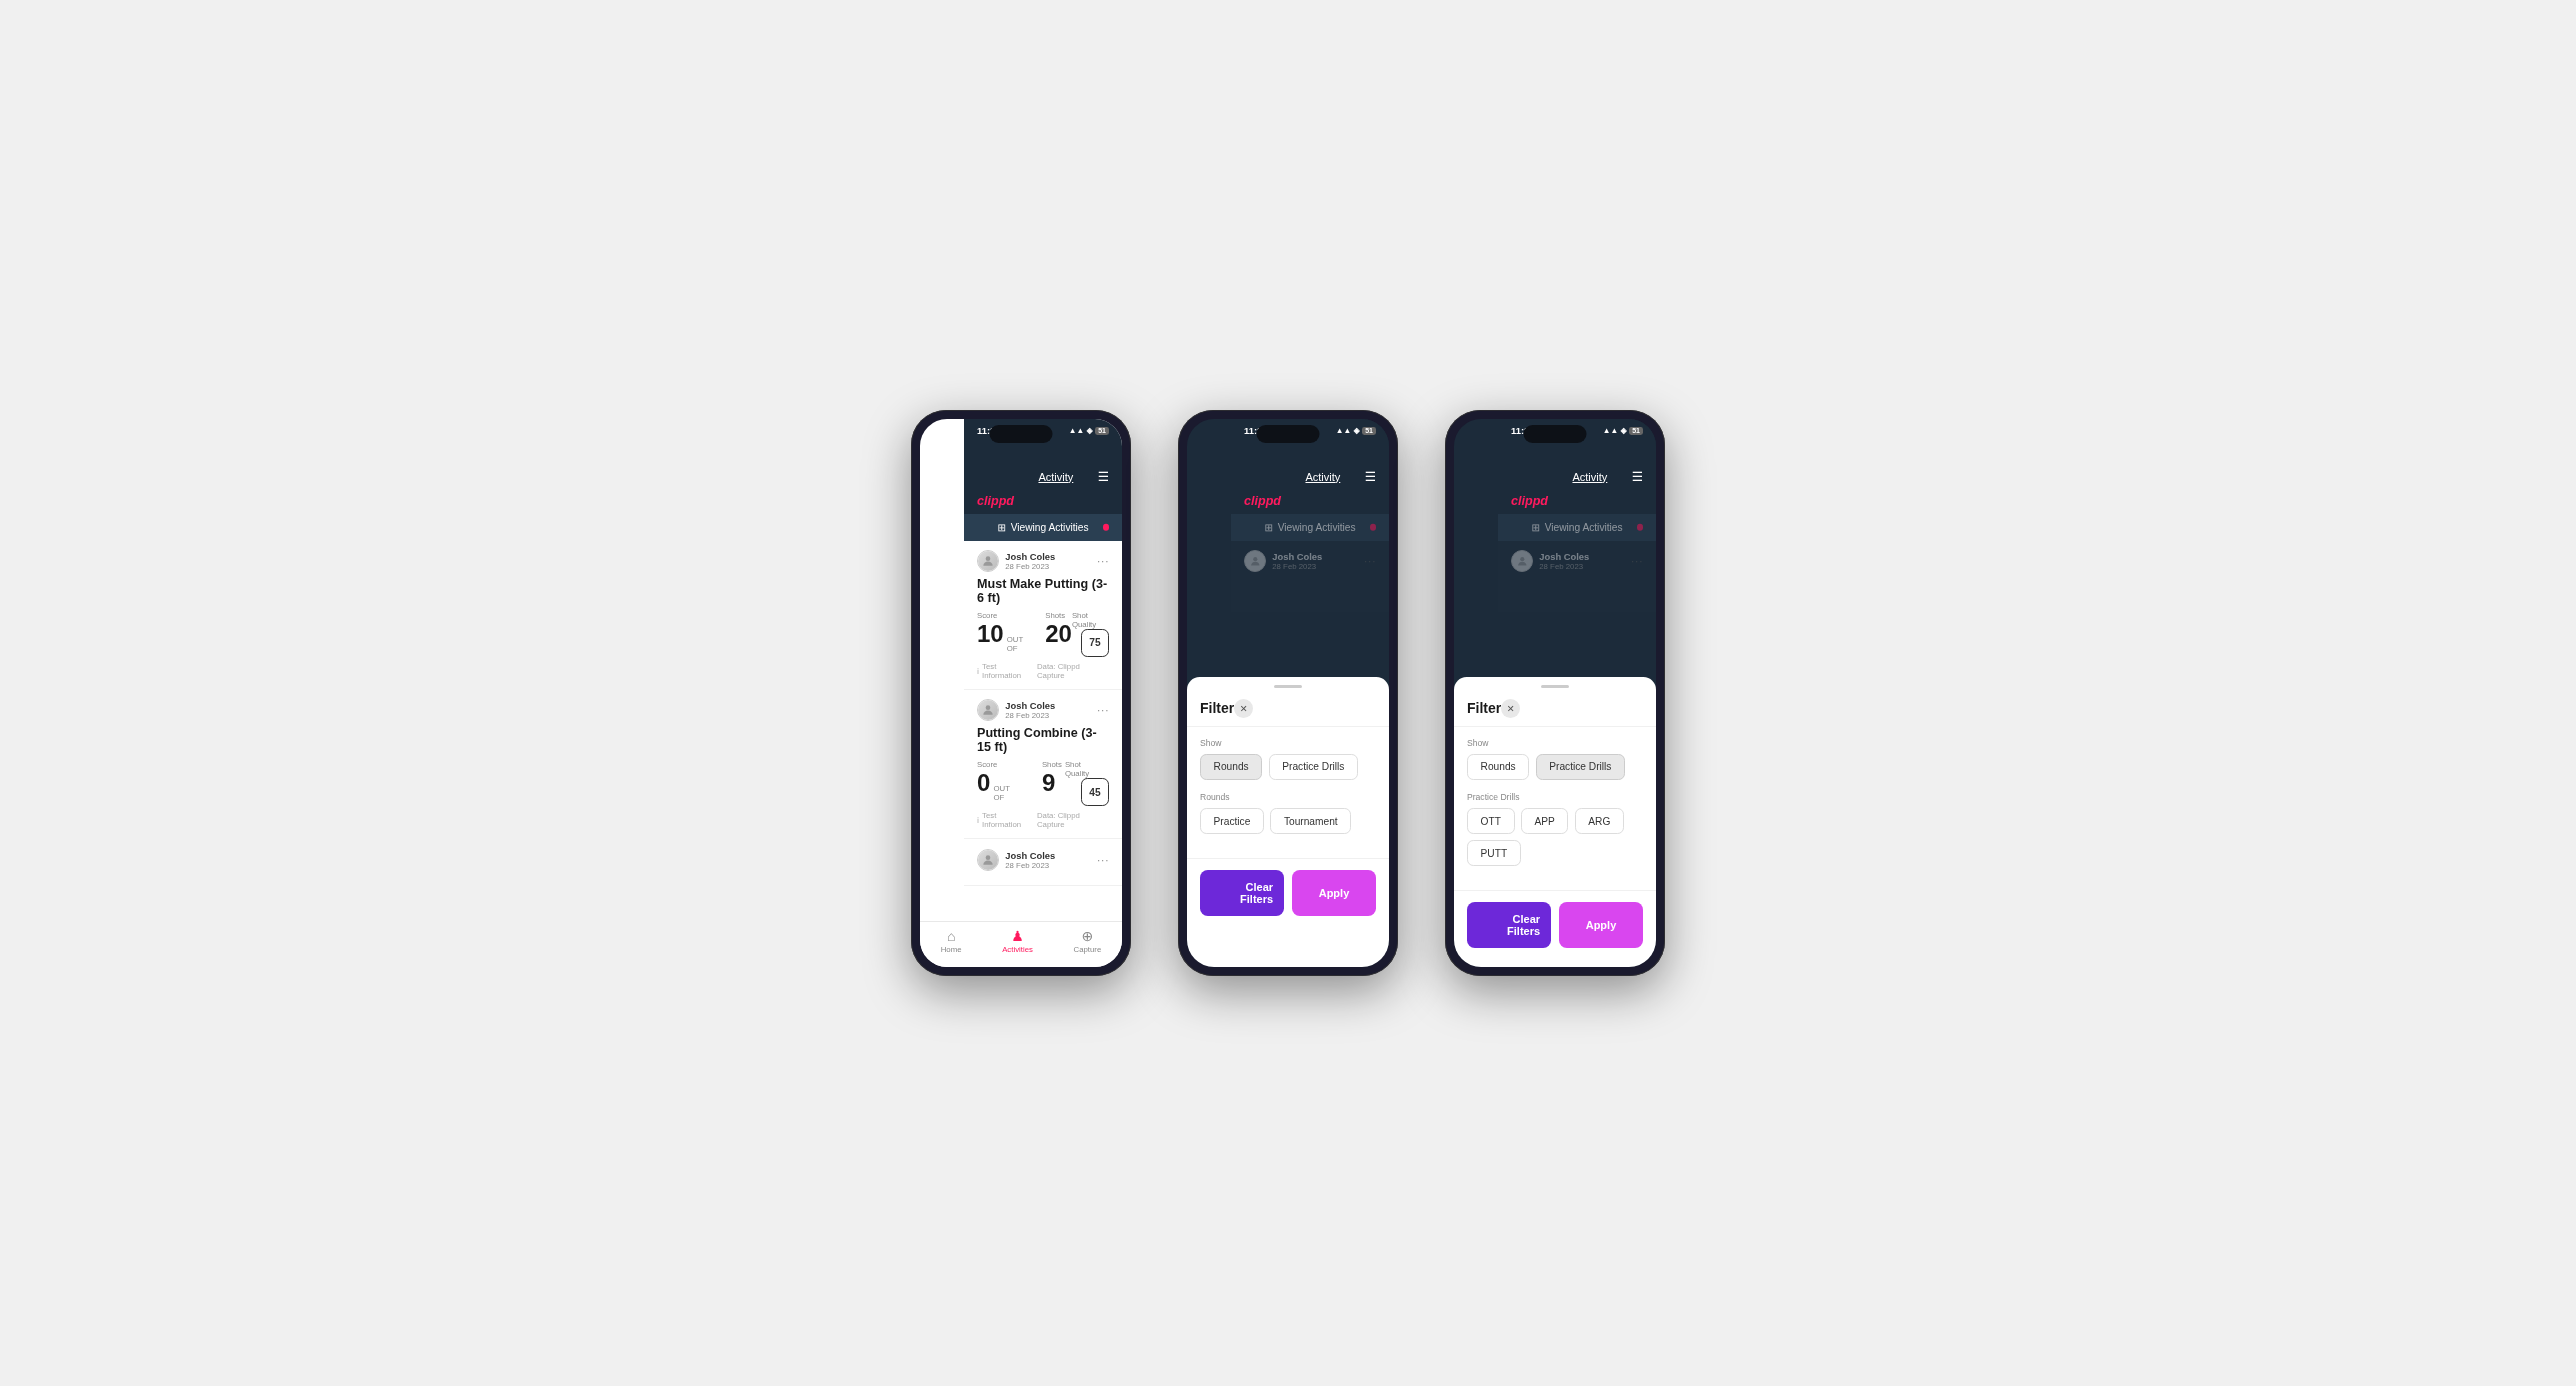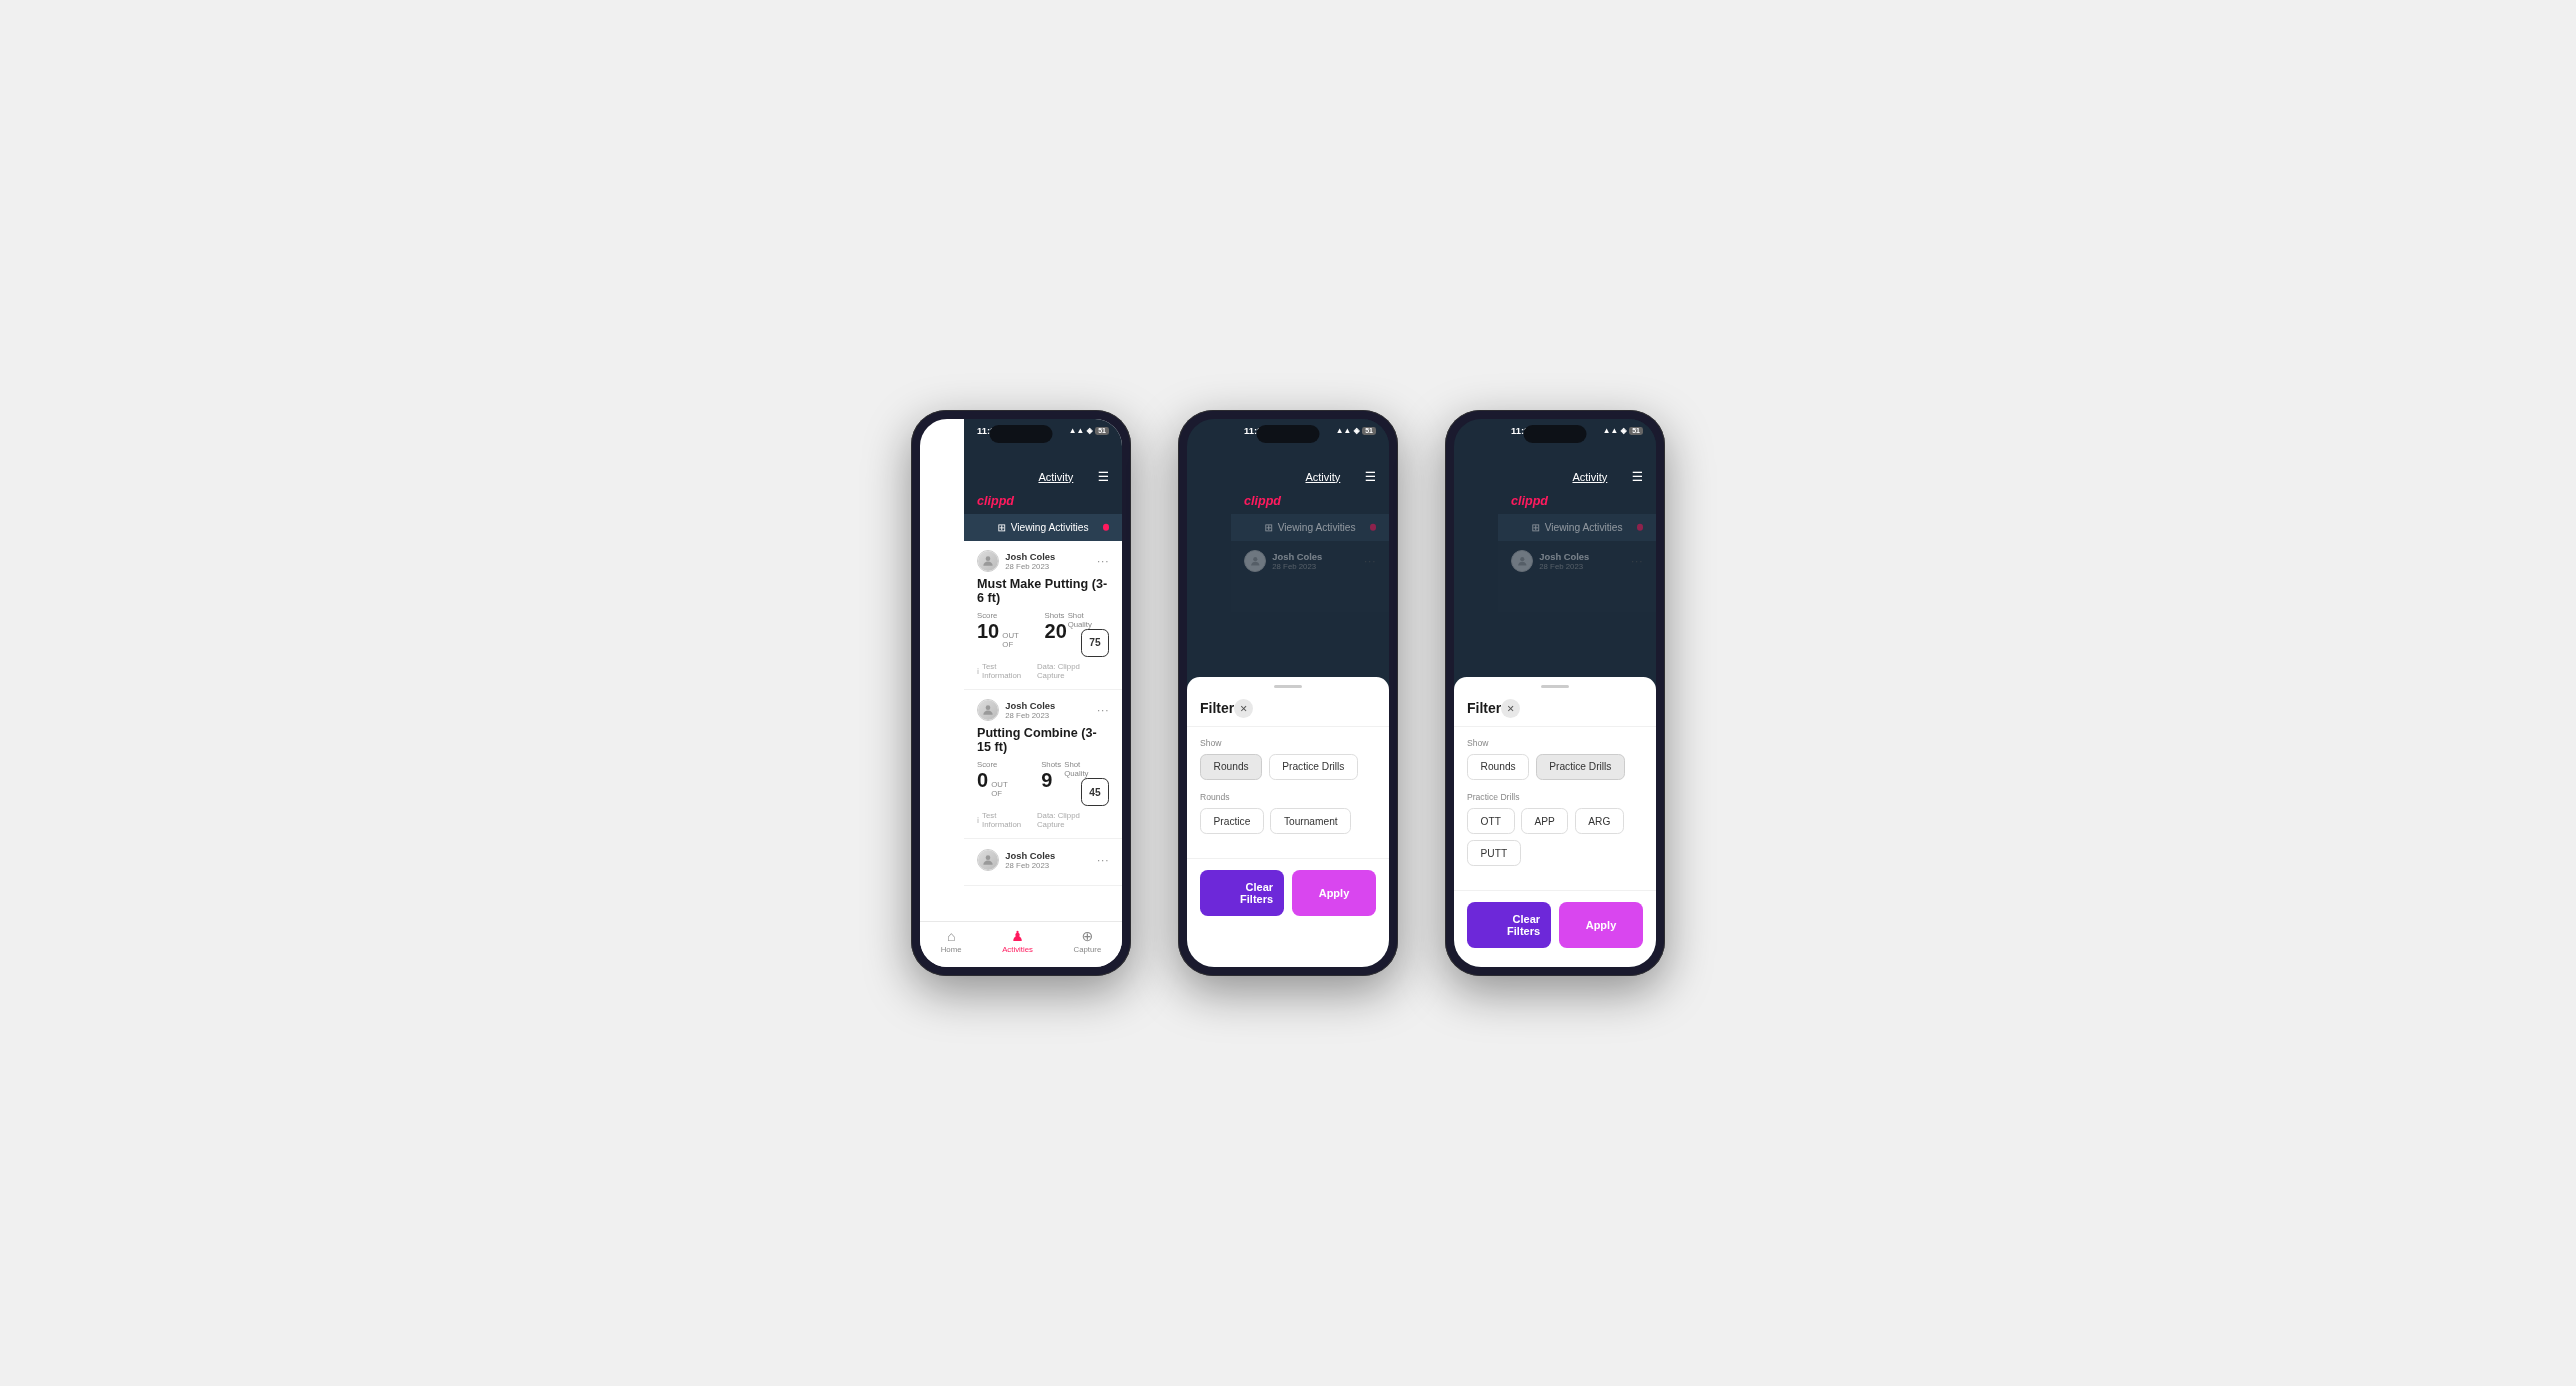--- a/index.html
+++ b/index.html
@@ -146,21 +146,21 @@
     .user-date { font-size: 7.8px; color: #888; }
     .more-dots { color: #999; font-size: 12.6px; cursor: pointer; }
 
     .activity-title {
       font-size: 12.6px;
       font-weight: 700;
       color: #1a1a1a;
       margin-bottom: 6.3px;
     }
     .stat-label { font-size: 7.8px; color: #888; margin-right: 3.1px; }
-    .stat-value { font-size: 20px; font-weight: 700; color: #1a1a1a; }
+    .stat-value { font-size: 24px; font-weight: 700; color: #1a1a1a; }
     .out-of { font-size: 8.6px; color: #888; }
 
     .shot-quality {
       width: 28px;
       height: 28px;
       border: 1.6px solid #333;
       border-radius: 6.3px;
       display: flex;
       align-items: center;
       justify-content: center;

